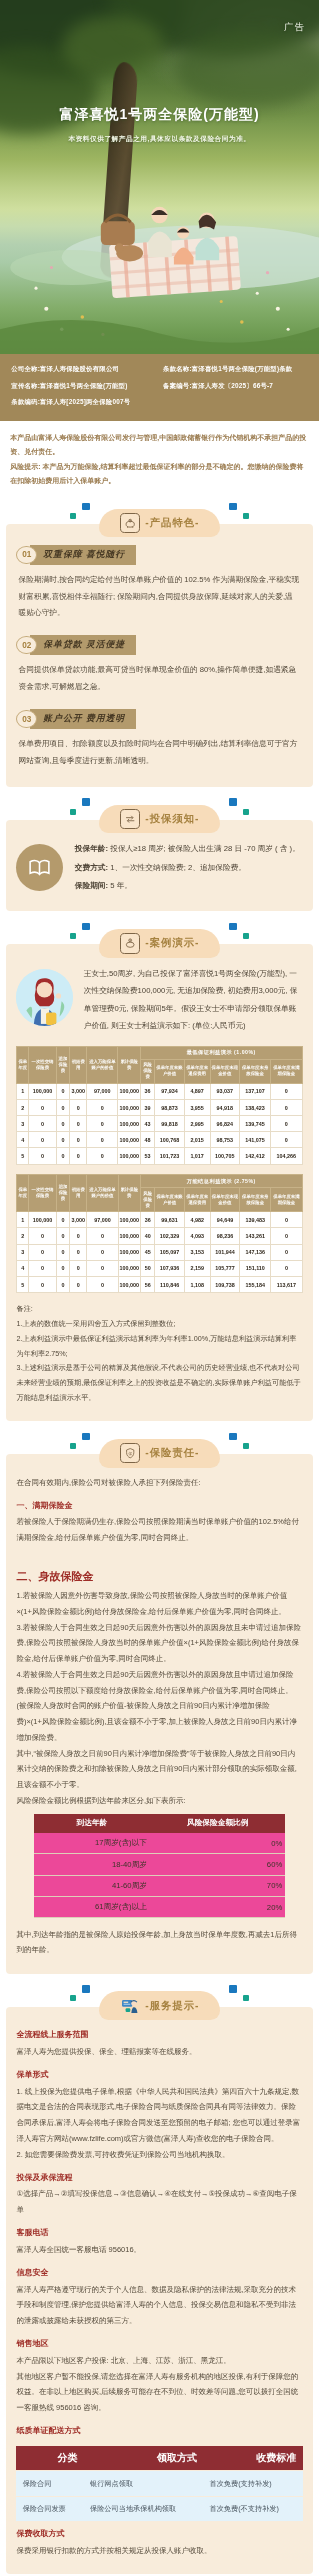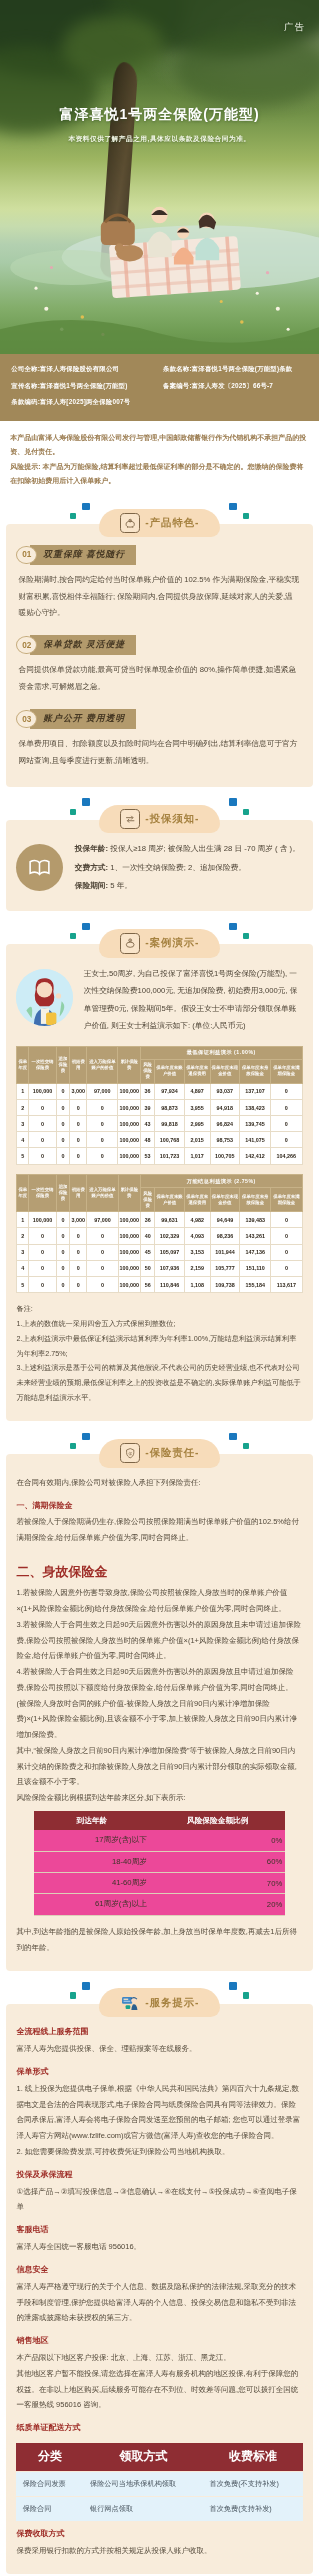--- a/index.html
+++ b/index.html
@@ -64,32 +64,32 @@
   .demo-intro{flex:1;color:#4e4436;font-size:7.7px;line-height:2.25;margin:0;}
   table.benefit{width:100%;border-collapse:collapse;margin:0 0 9.3px;background:#fff;}
   table.benefit th{background:#b59e73;color:#ffffff;font-size:4.4px;font-weight:bold;padding:2.6px 0.5px;border:0.5px solid #c7b288;line-height:1.35;text-align:center;}
   table.benefit th.group{font-size:5.2px;letter-spacing:0.5px;}
   table.benefit td{background:#ffffff;border:0.5px solid #e7dcc7;color:#2f261a;font-size:5.4px;font-weight:bold;text-align:center;padding:4.6px 0.5px;}
   .notes p{margin:0;color:#53493a;font-size:7.2px;line-height:2.05;}
 
   
   .tlist p{margin:0;color:#53493a;font-size:7.5px;line-height:2.1;}
   .tlist p.s-h{color:#9e2d27;font-weight:bold;font-size:8px;margin-top:7.2px;}
-  .tlist p.s-H{color:#9e2d27;font-weight:bold;font-size:13px;margin-top:12px;}
+  .tlist p.s-H{color:#9e2d27;font-weight:bold;font-size:11px;margin-top:19px;}
   .tlist p.s-b{font-weight:bold;}
   .tlist p.s-first{margin-top:0;}
 
   
   table.age{width:88%;margin:5.2px auto 8.2px;border-collapse:collapse;}
   table.age th{background:#8e2d33;color:#fff;font-size:7.7px;font-weight:bold;padding:4.6px 3.1px;text-align:center;}
   table.age td{background:#ec4899;color:#3d3428;font-size:7.7px;text-align:right;padding:5.2px 3.1px;border-bottom:0.5px solid #ddcfb8;}
 
   
   table.delivery{width:100%;border-collapse:separate;border-spacing:0 1.5px;margin:5.2px 0 4.1px;}
-  table.delivery th{background:#8e2d33;color:#fff;font-size:12px;font-weight:bold;text-align:center;padding:5.2px 6.2px;}
+  table.delivery th{background:#8e2d33;color:#fff;font-size:10px;font-weight:bold;text-align:right;padding:5.2px 6.2px;}
   table.delivery td{background:#e3f2fa;color:#4a5660;font-size:7.2px;padding:7.2px 6.2px;}
 </style>
 </head>
 <body>
 
 <div class="hero">
   <div class="blob b1"></div>
   <div class="blob b2"></div>
   <div class="blob b3"></div>
   <div class="blob b4"></div>
@@ -578,28 +578,28 @@
     <table class="delivery">
       <thead>
         <tr>
           <th>分类</th>
           <th>领取方式</th>
           <th>收费标准</th>
         </tr>
       </thead>
       <tbody>
           <tr>
+            <td>保险合同</td>
+            <td>银行网点领取</td>
+            <td>首次免费(支持补发)</td>
+          </tr>
+          <tr>
             <td>保险合同发票</td>
             <td>保险公司当地承保机构领取</td>
             <td>首次免费(不支持补发)</td>
-          </tr>
-          <tr>
-            <td>保险合同</td>
-            <td>银行网点领取</td>
-            <td>首次免费(支持补发)</td>
           </tr>
         </tbody>
     </table>
     <div class="tlist">
         <p class="s-h s-first">保费收取方式</p>
         <p class="s-n">保费采用银行扣款的方式并按相关规定从投保人账户收取。</p>
       </div>
   </div>
 </div>
 

